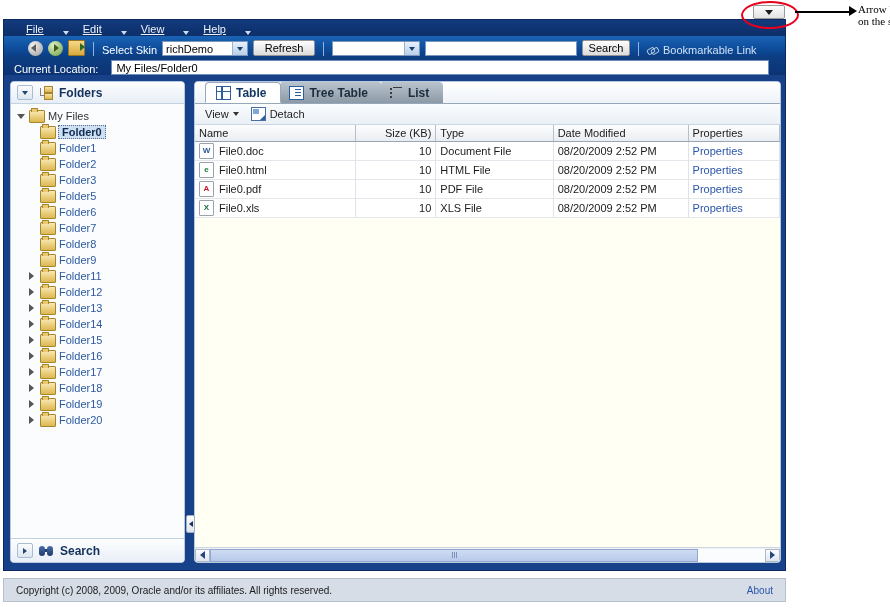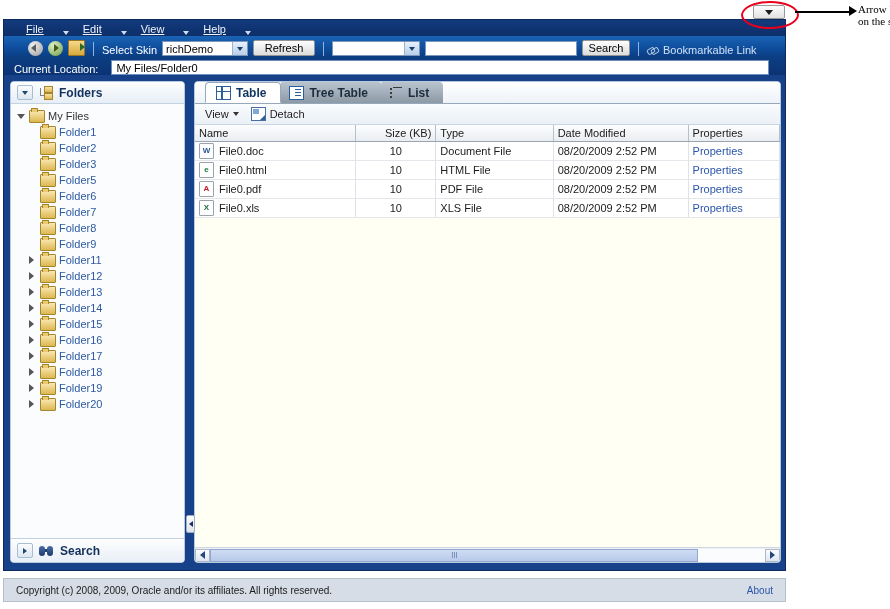--- a/index.html
+++ b/index.html
@@ -326,21 +326,21 @@
     font-size:11px;font-weight:normal;color:#1b1b1b;
     text-align:left;padding:2px 4px;height:15px;box-sizing:border-box;
   }
   #table th.num{text-align:right;}
   #table td{
     border-right:1px solid #dfe3e8;border-bottom:1px solid #e3e7ec;
     font-size:11px;color:#1b1b1b;padding:1px 4px;height:17px;
     box-sizing:border-box;background:#ffffff;
     overflow:hidden;white-space:nowrap;
   }
-  #table td.num{text-align:center;}
+  #table td.num{text-align:right;}
   #table td.lnk a{color:#2a56a8;text-decoration:none;}
   .cellname{display:flex;align-items:center;gap:5px;}
   .ficon{width:13px;height:14px;flex:none;border:1px solid #9aa3ad;background:#fff;position:relative;border-radius:1px;}
   .ficon b{
     position:absolute;left:1px;top:2px;right:1px;bottom:2px;
     font-size:8px;font-weight:bold;line-height:10px;text-align:center;
   }
   .ficon.doc b{color:#2b5797;}
   .ficon.html b{color:#1a7a3c;}
   .ficon.pdf b{color:#c02027;}
@@ -472,20 +472,25 @@
         </span>
         <span class="panel-title">Folders</span>
       </div>
       <div id="treebody">
           <div class="tnode root">
             <span class="expander">
               <i class="tri-d"></i>
             </span>
             <span class="folder-ico"></span>
             <span class="txt">My Files</span>
+          </div>
+          <div class="tnode selected indent1">
+            <span class="expander empty"></span>
+            <span class="folder-ico"></span>
+            <span class="txt">Folder0</span>
           </div>
           <div class="tnode indent1">
             <span class="expander empty"></span>
             <span class="folder-ico"></span>
             <span class="txt">Folder1</span>
           </div>
           <div class="tnode indent1">
             <span class="expander empty"></span>
             <span class="folder-ico"></span>
             <span class="txt">Folder2</span>

